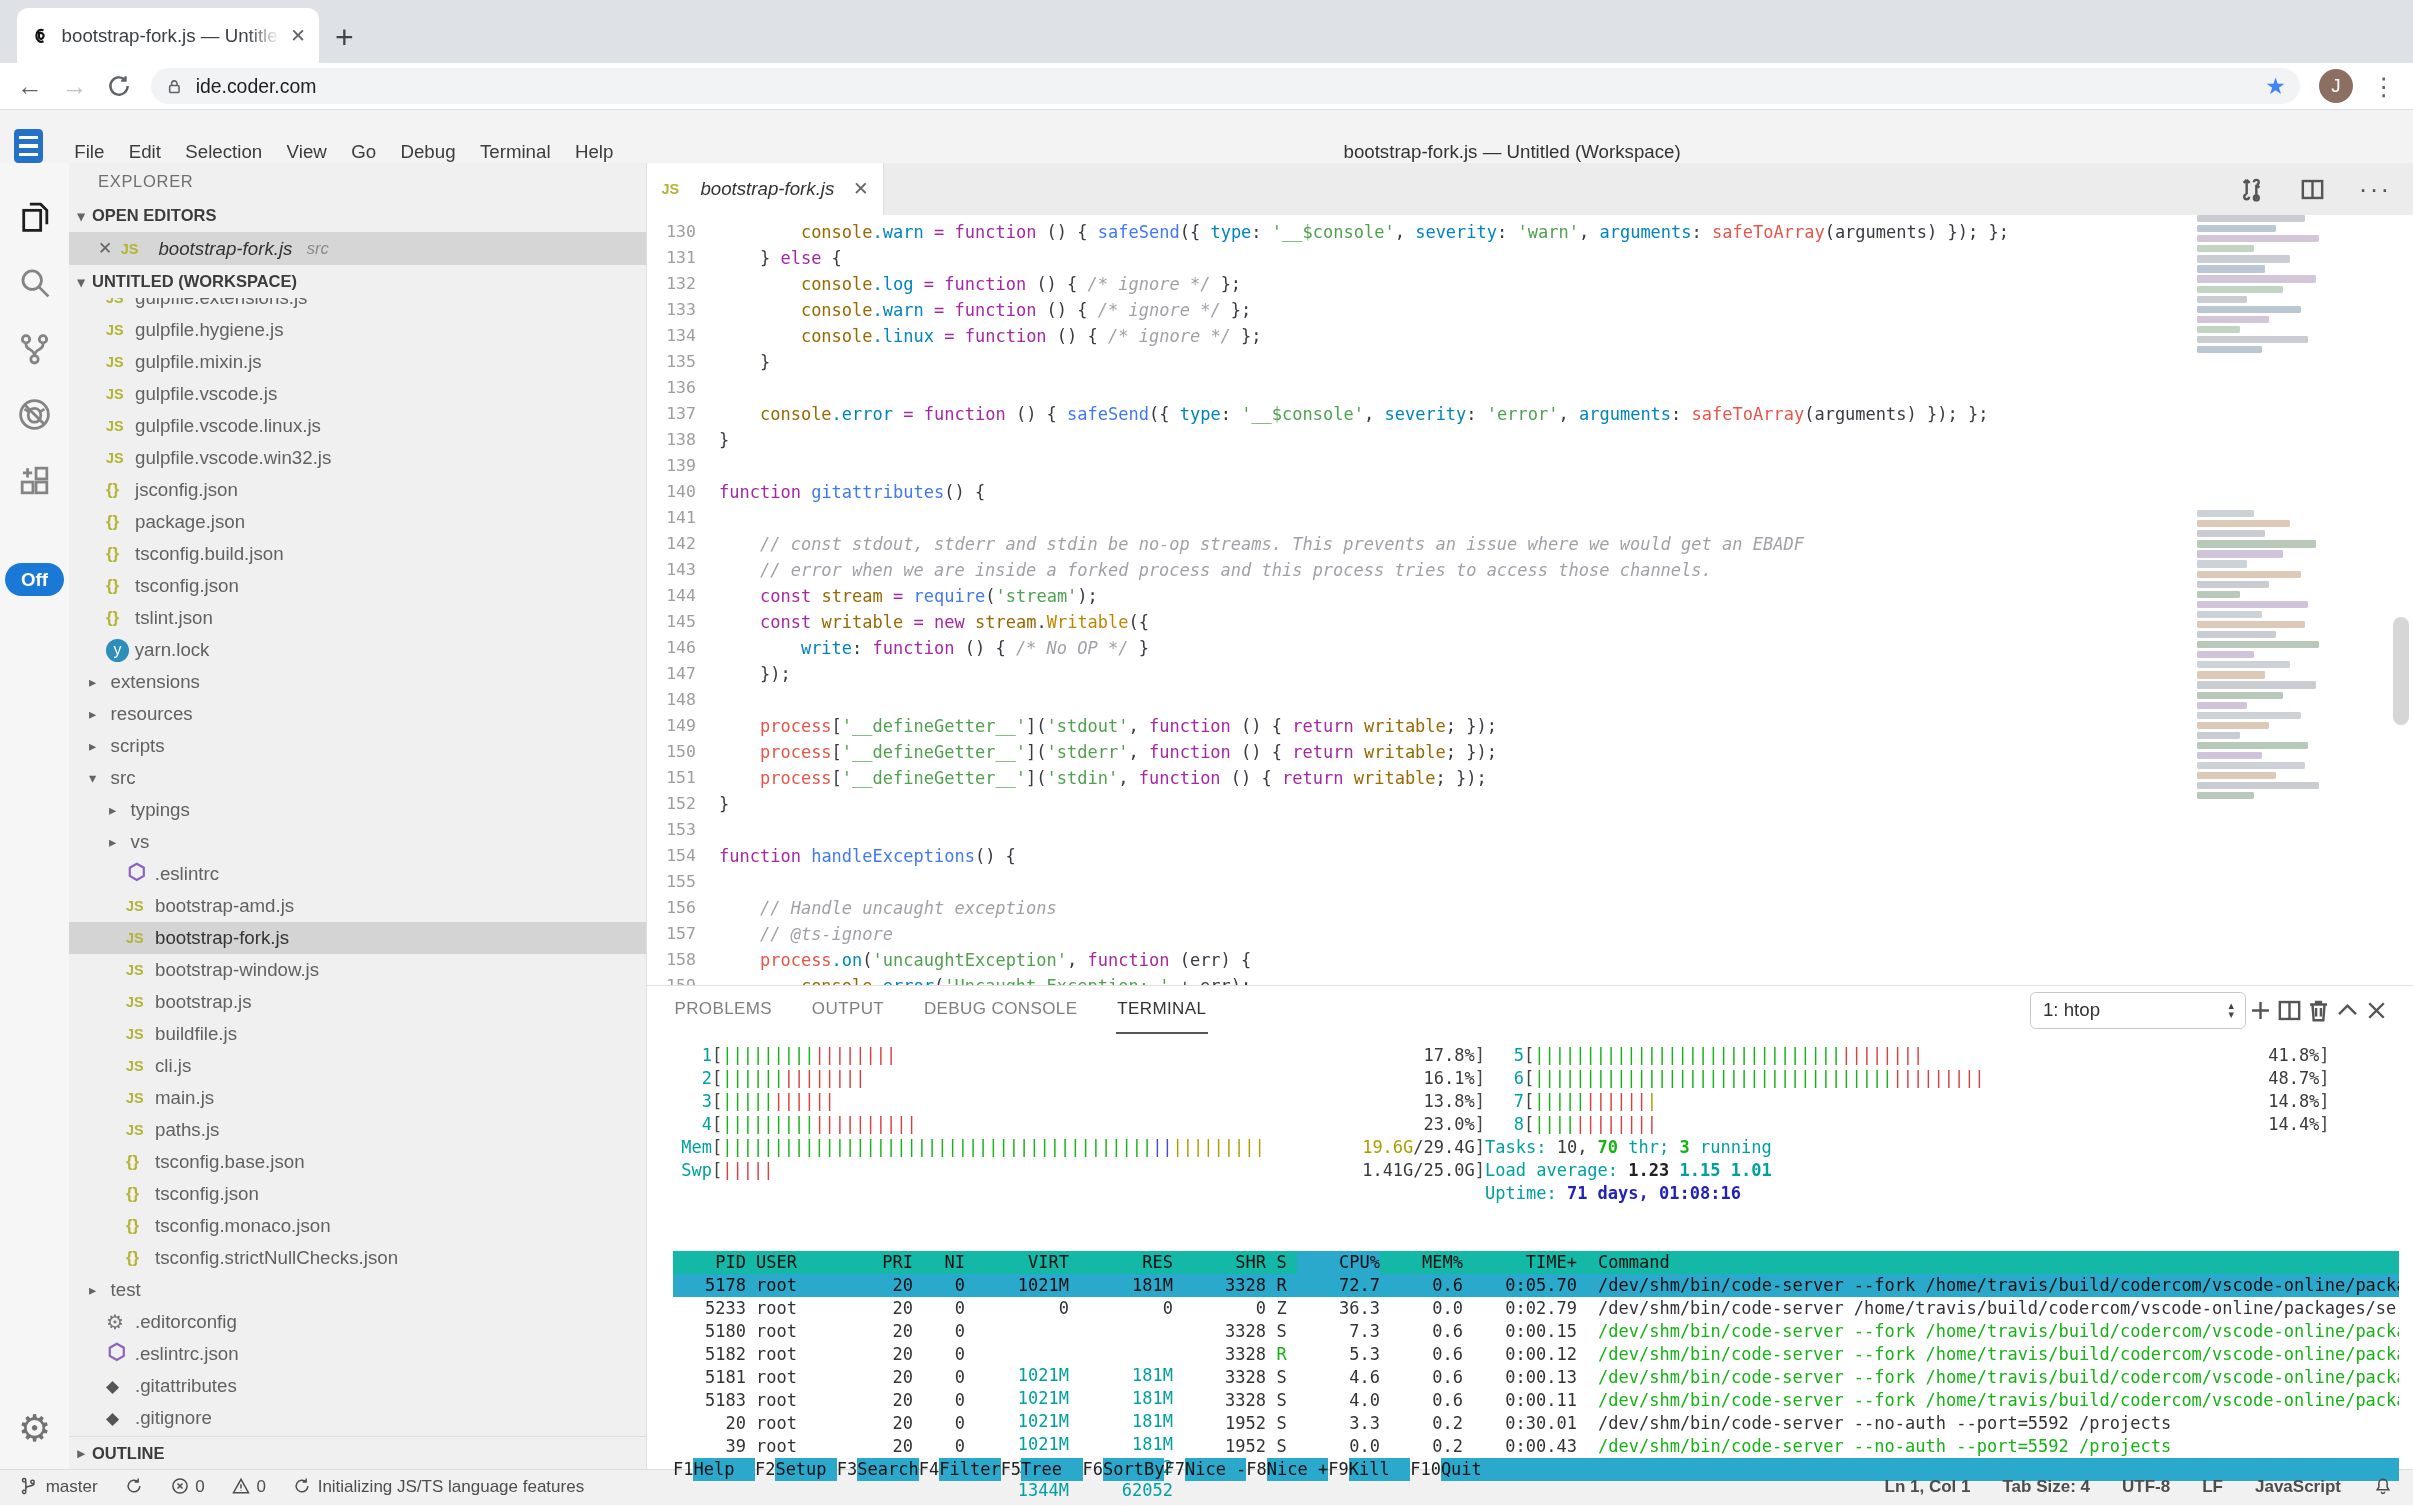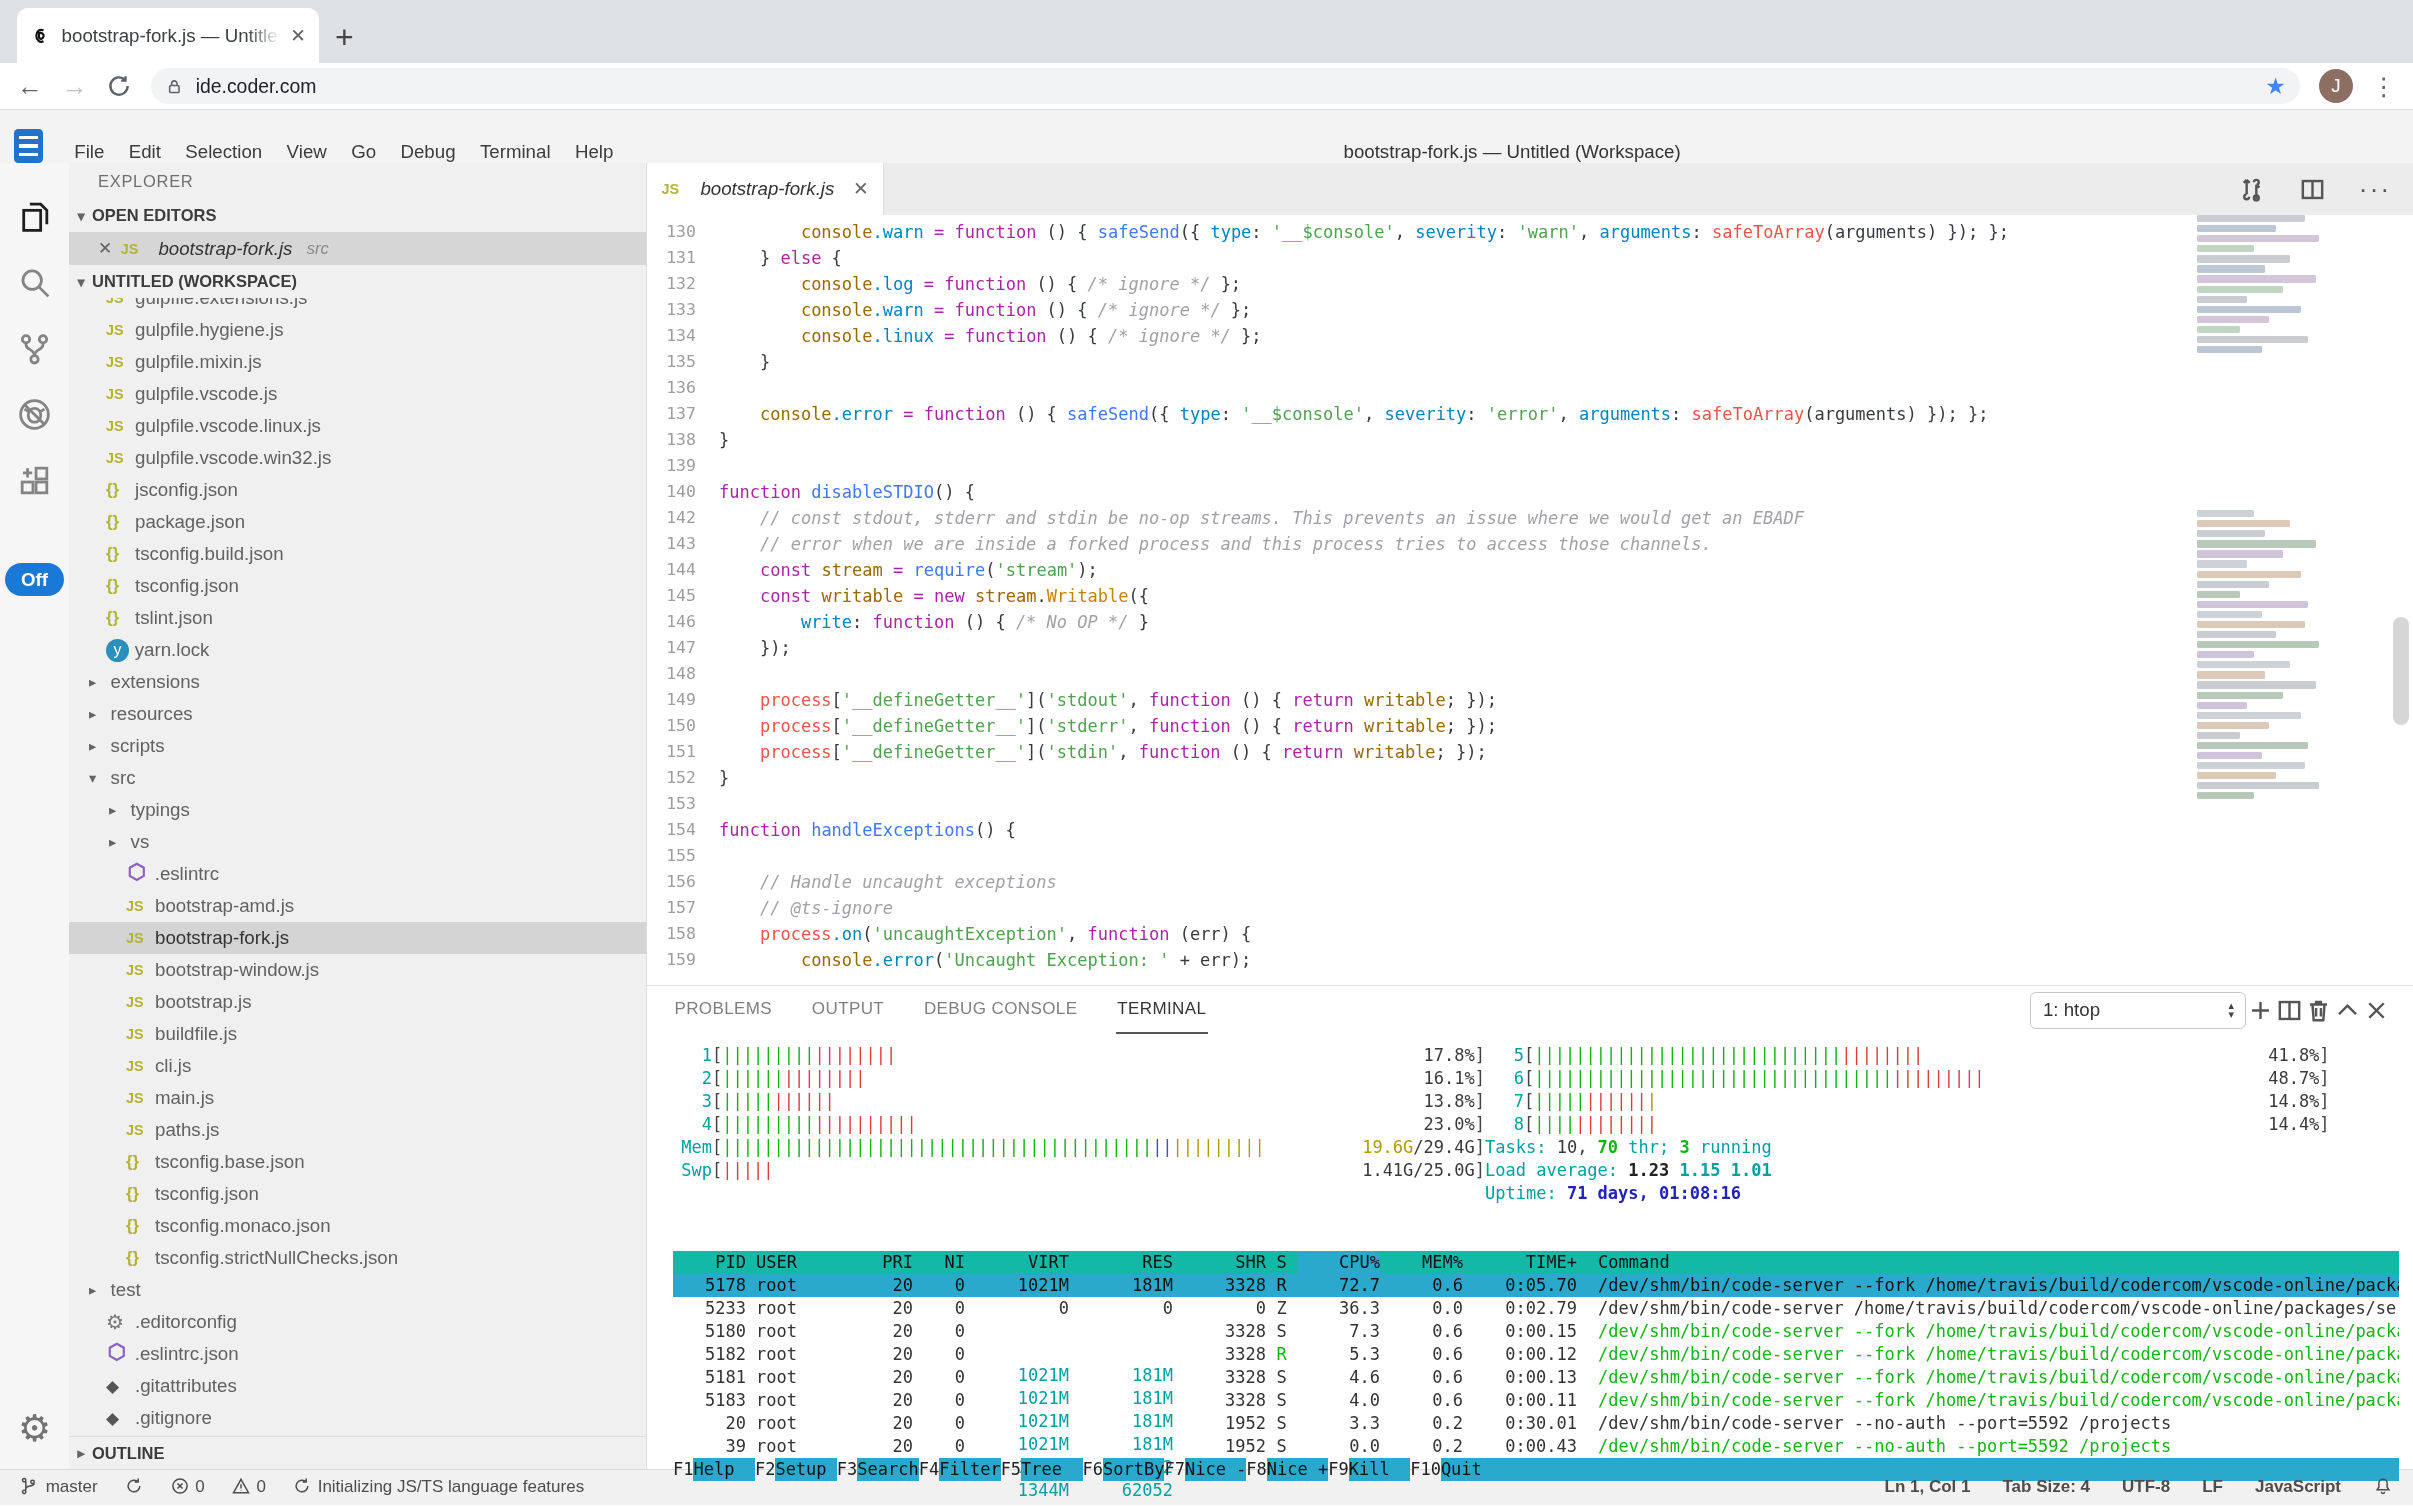--- a/index.html
+++ b/index.html
@@ -472,21 +472,25 @@
           <div class="code-line">
             <span class="ln">138</span>
             <span class="lc"><span class="tk-p">}</span></span>
           </div>
           <div class="code-line">
             <span class="ln">139</span>
             <span class="lc"></span>
           </div>
           <div class="code-line">
             <span class="ln">140</span>
-            <span class="lc"><span class="tk-k">function</span><span class="tk-p"> </span><span class="tk-f">disableSTDIO</span><span class="tk-p">() {</span></span>
+            <span class="lc"><span class="tk-k">function</span><span class="tk-p"> </span><span class="tk-f">gitattributes</span><span class="tk-p">() {</span></span>
+          </div>
+          <div class="code-line">
+            <span class="ln">141</span>
+            <span class="lc"></span>
           </div>
           <div class="code-line">
             <span class="ln">142</span>
             <span class="lc"><span class="tk-p">    </span><span class="tk-c">// const stdout, stderr and stdin be no-op streams. This prevents an issue where we would get an EBADF</span></span>
           </div>
           <div class="code-line">
             <span class="ln">143</span>
             <span class="lc"><span class="tk-p">    </span><span class="tk-c">// error when we are inside a forked process and this process tries to access those channels.</span></span>
           </div>
           <div class="code-line">

